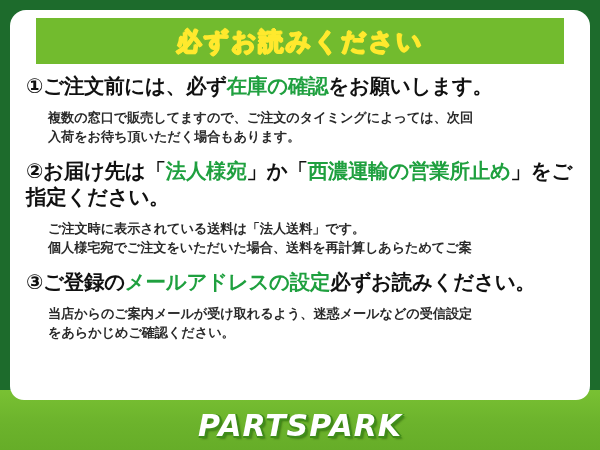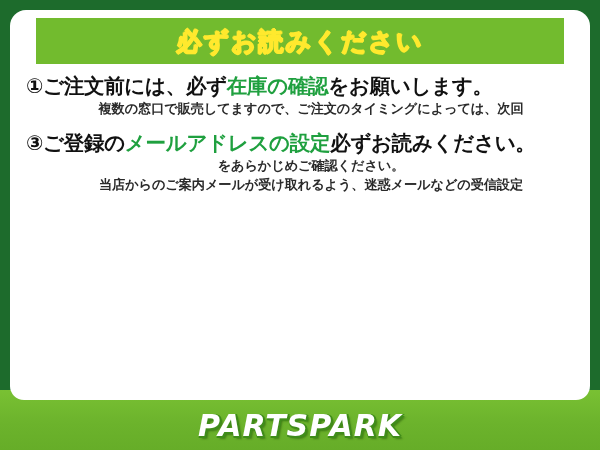--- a/index.html
+++ b/index.html
@@ -103,23 +103,22 @@
   .hl {
     color: #1fa03f;
   }
 
   .item-body {
     font-size: 13.2px;
     color: #2a2a2a;
     line-height: 1.42;
     font-weight: bold;
     padding-left: 22px;
-    margin-top: 1px;
+    margin-top: 10px;
     letter-spacing: -0.1px;
-    text-align: center;
   }
   .item-body p {
     margin: 0;
   }
 
   .sec1 { margin-top: 2px; }
   .sec2 { margin-top: 11px; }
   .sec3 { margin-top: 11px; }
 
   
@@ -162,35 +161,41 @@
       </div>
 
       <div class="body-area">
 
         <div class="item sec1">
           <div class="item-head">
             <span>①</span><span>ご注文前には、必ず</span><span class="hl">在庫の確認</span><span>をお願いします。</span>
           </div>
           <div class="item-body">
             <p>複数の窓口で販売してますので、ご注文のタイミングによっては、次回</p>
+            <p>入荷をお待ち頂いただく場合もあります。</p>
           </div>
         </div>
 
         <div class="item sec2">
+          <div class="item-head wrapped">
+            <span>②</span><span>お届け先は「</span><span class="hl">法人様宛</span><span>」か「</span><span class="hl">西濃運輸の営業所止め</span><span>」</span><span>をご指定ください。</span>
+          </div>
           <div class="item-body">
+            <p>ご注文時に表示されている送料は「法人送料」です。</p>
+            <p>個人様宅宛でご注文をいただいた場合、送料を再計算しあらためてご案</p>
           </div>
         </div>
 
         <div class="item sec3">
           <div class="item-head">
             <span>③</span><span>ご登録の</span><span class="hl">メールアドレスの設定</span><span>必ずお読みください。</span>
           </div>
           <div class="item-body">
+            <p>当店からのご案内メールが受け取れるよう、迷惑メールなどの受信設定</p>
             <p>をあらかじめご確認ください。</p>
-            <p>当店からのご案内メールが受け取れるよう、迷惑メールなどの受信設定</p>
           </div>
         </div>
 
       </div>
     </div>
   </div>
 
   <div class="footer-logo-wrap">
     <span class="footer-logo">PARTSPARK</span>
   </div>

